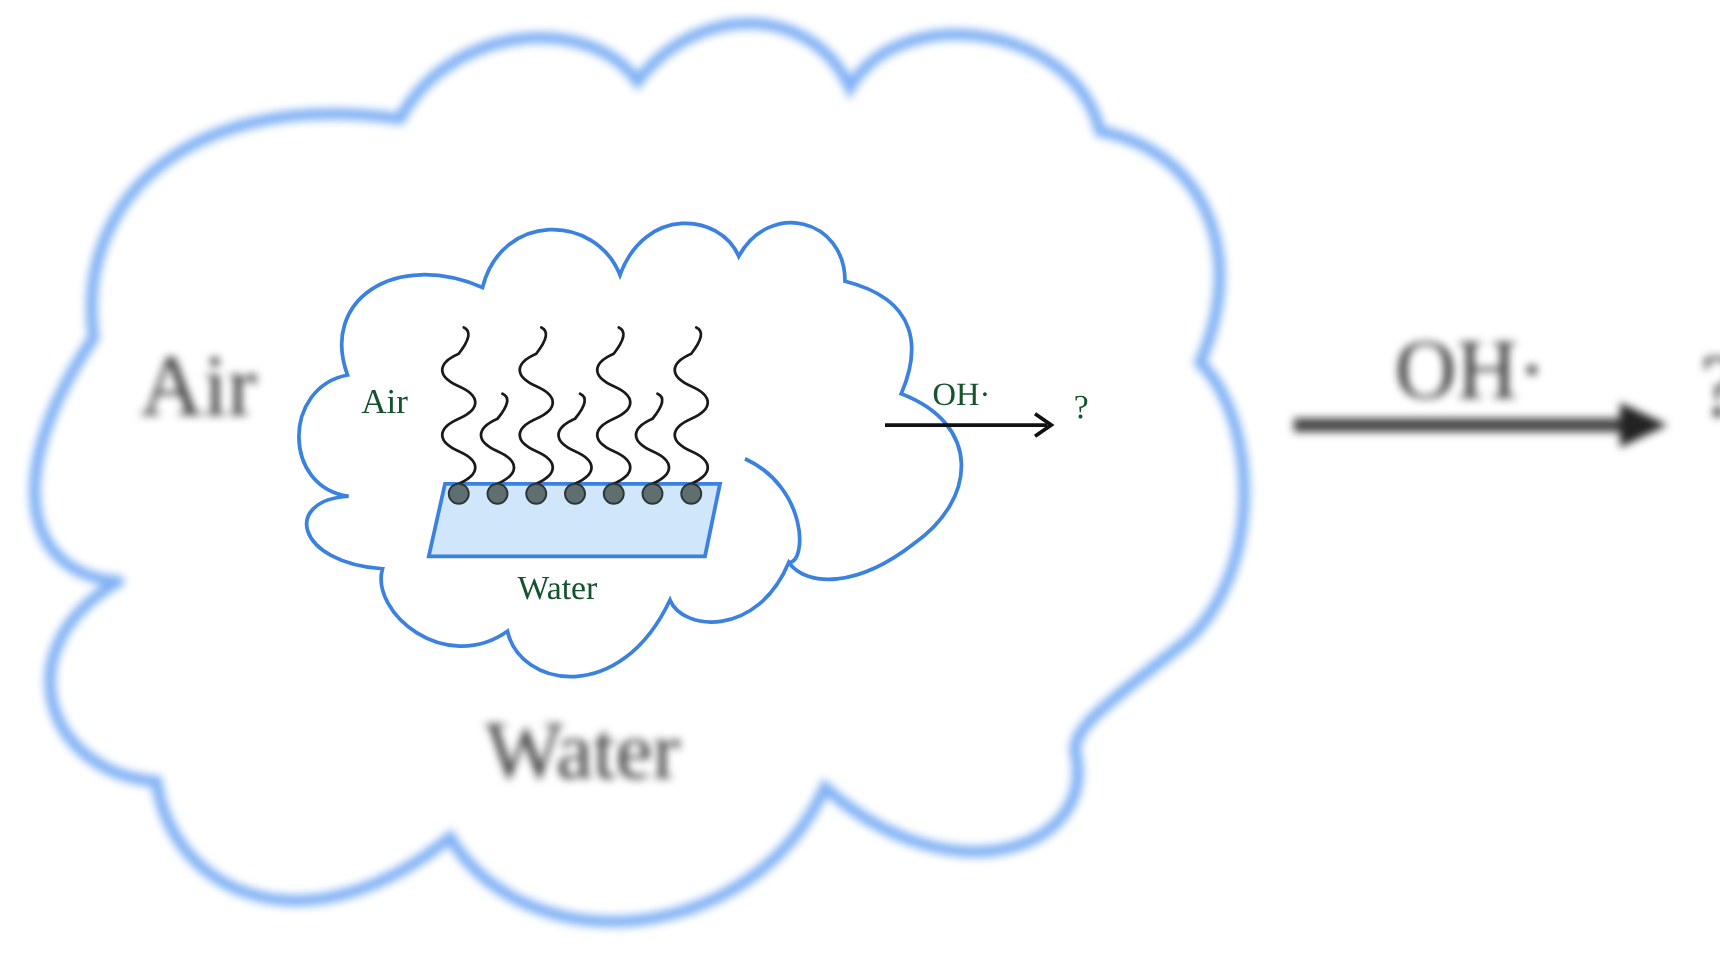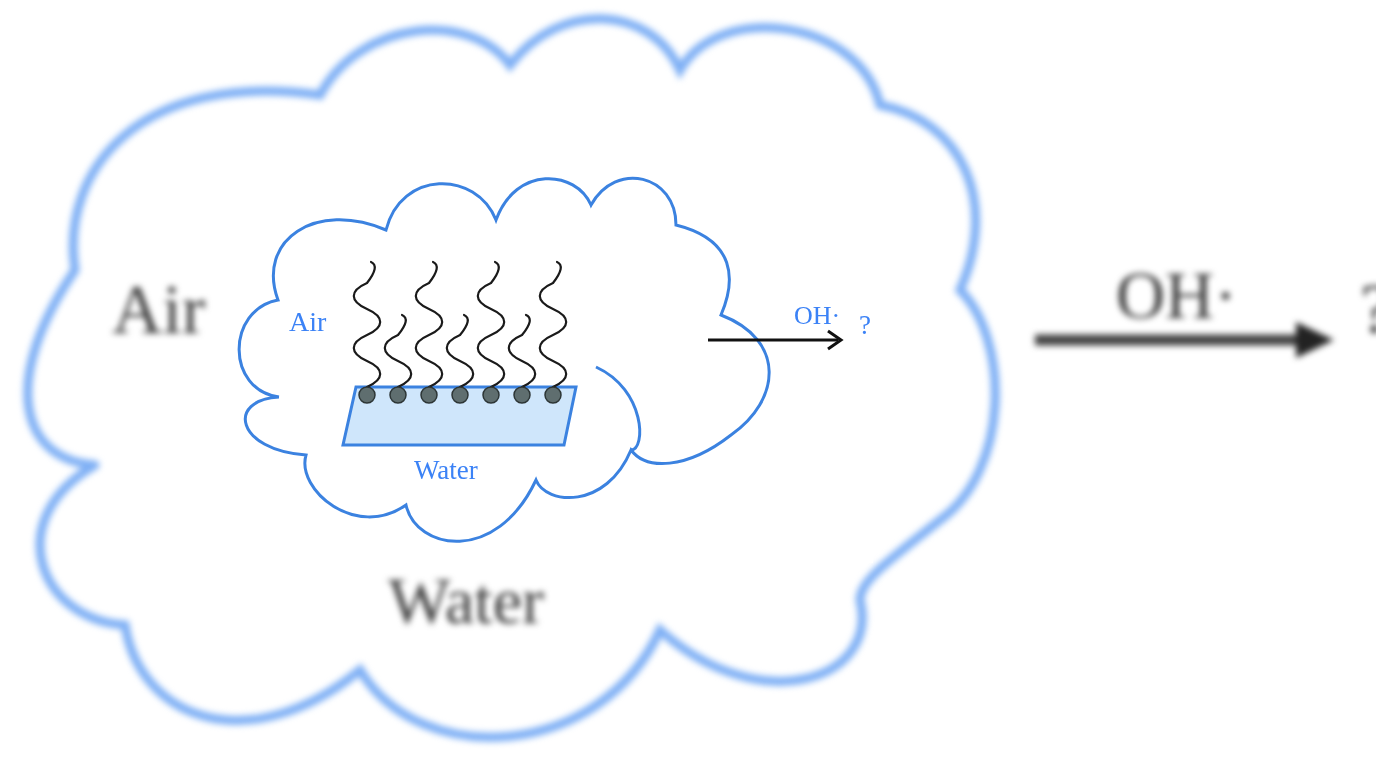--- a/index.html
+++ b/index.html
@@ -14,24 +14,24 @@
   #bg-air { left: 112px; top: 270px; font-size: 70px; }
   #bg-water { left: 388px; top: 563px; font-size: 66px; }
   #bg-oh { left: 1116px; top: 256px; font-size: 68px; }
   #bg-q { left: 1360px; top: 268px; font-size: 72px; }
 
   .inset {
     position: absolute; left: 226px; top: 150px; width: 647px; height: 413px;
     background: #ffffff;
   }
   .inset svg { position: absolute; left: 0; top: 0; }
-  .fg-text { position: absolute; color: #3b82f6; font-family: "Liberation Serif", "DejaVu Serif", serif; }
+  .fg-text { position: absolute; color: #14532d; font-family: "Liberation Serif", "DejaVu Serif", serif; }
   #fg-air { left: 63px; top: 156px; font-size: 28px; }
   #fg-water { left: 188px; top: 305px; font-size: 27px; }
-  #fg-oh { left: 520px; top: 151px; font-size: 26px; margin-left: 48px; }
+  #fg-oh { left: 520px; top: 151px; font-size: 26px; }
   #fg-q { left: 633px; top: 160px; font-size: 27px; }
 </style>
 </head>
 <body>
 
 <div class="layer bg">
   <svg width="1376" height="774" viewBox="0 0 1376 774">
     <path d="M 95 465
          C 20 460, 0 380, 75 270
          C 60 170, 140 70, 320 95

